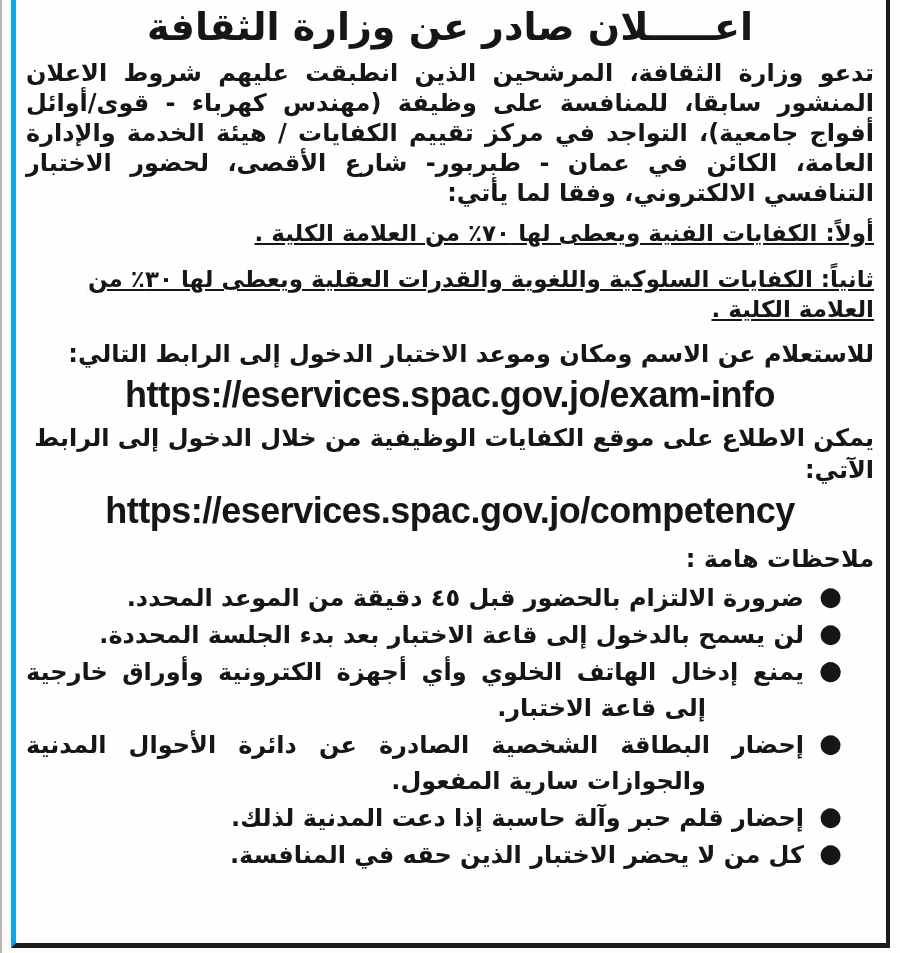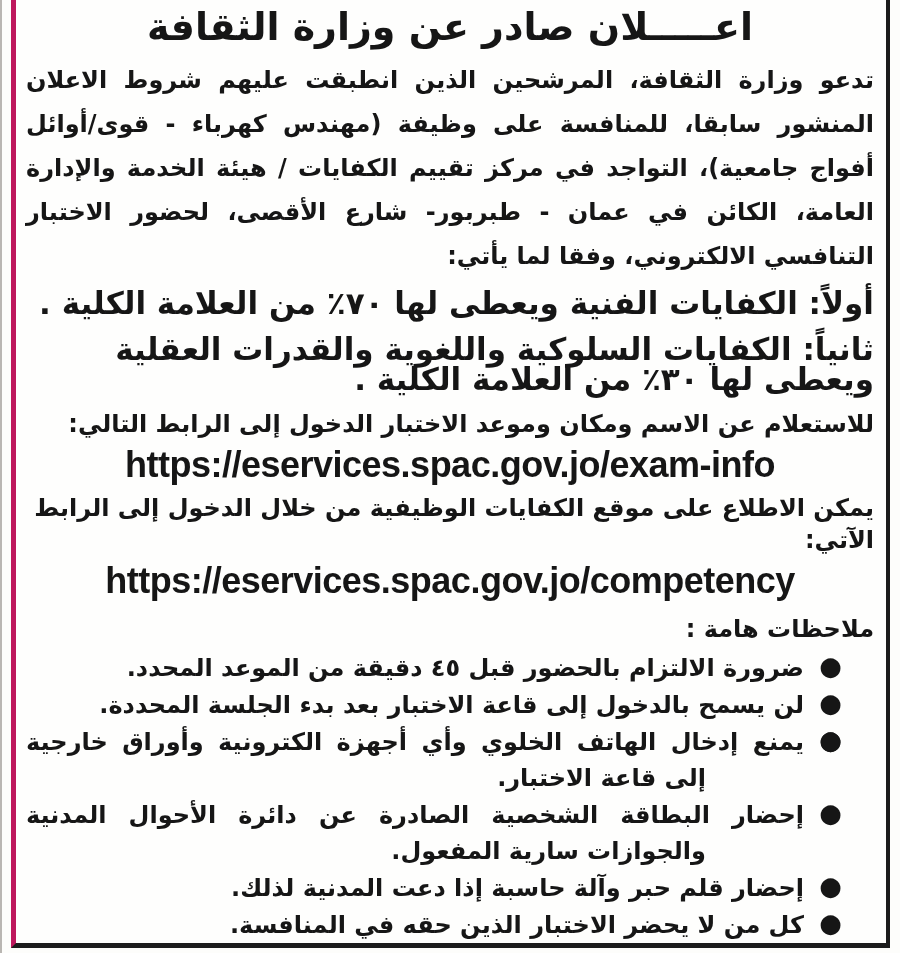--- a/index.html
+++ b/index.html
@@ -21,46 +21,47 @@
     position: absolute;
     left: 0; top: 0;
     width: 2px; height: 953px;
     background: #b9b6b2;
   }
   
   .frame {
     position: absolute;
     left: 11px; top: 0;
     width: 879px; height: 948px;
-    border-left: 5px solid #be185d;
+    border-left: 5px solid #0ea5e9;
     border-right: 4px solid #1c1c1c;
     border-bottom: 5px solid #1c1c1c;
     background: #fefefd;
     padding: 2px 12px 0 10px;
     overflow: hidden;
   }
   .ad-title {
     text-align: center;
     font-size: 38px;
     font-weight: bold;
     line-height: 50px;
     letter-spacing: -1px;
   }
   .intro {
     margin-top: 6px;
     font-size: 24px;
     font-weight: bold;
-    line-height: 44px;
+    line-height: 30px;
     text-align: justify;
     text-justify: inter-word;
   }
   .clause {
-    font-size: 31px;
+    font-size: 23px;
     font-weight: bold;
     line-height: 30px;
+    text-decoration: underline;
   }
   .clause-first  { margin-top: 10px; }
   .clause-second { margin-top: 16px; }
   .link-intro {
     margin-top: 14px;
     font-size: 24px;
     font-weight: bold;
     line-height: 32px;
   }
   .url {

